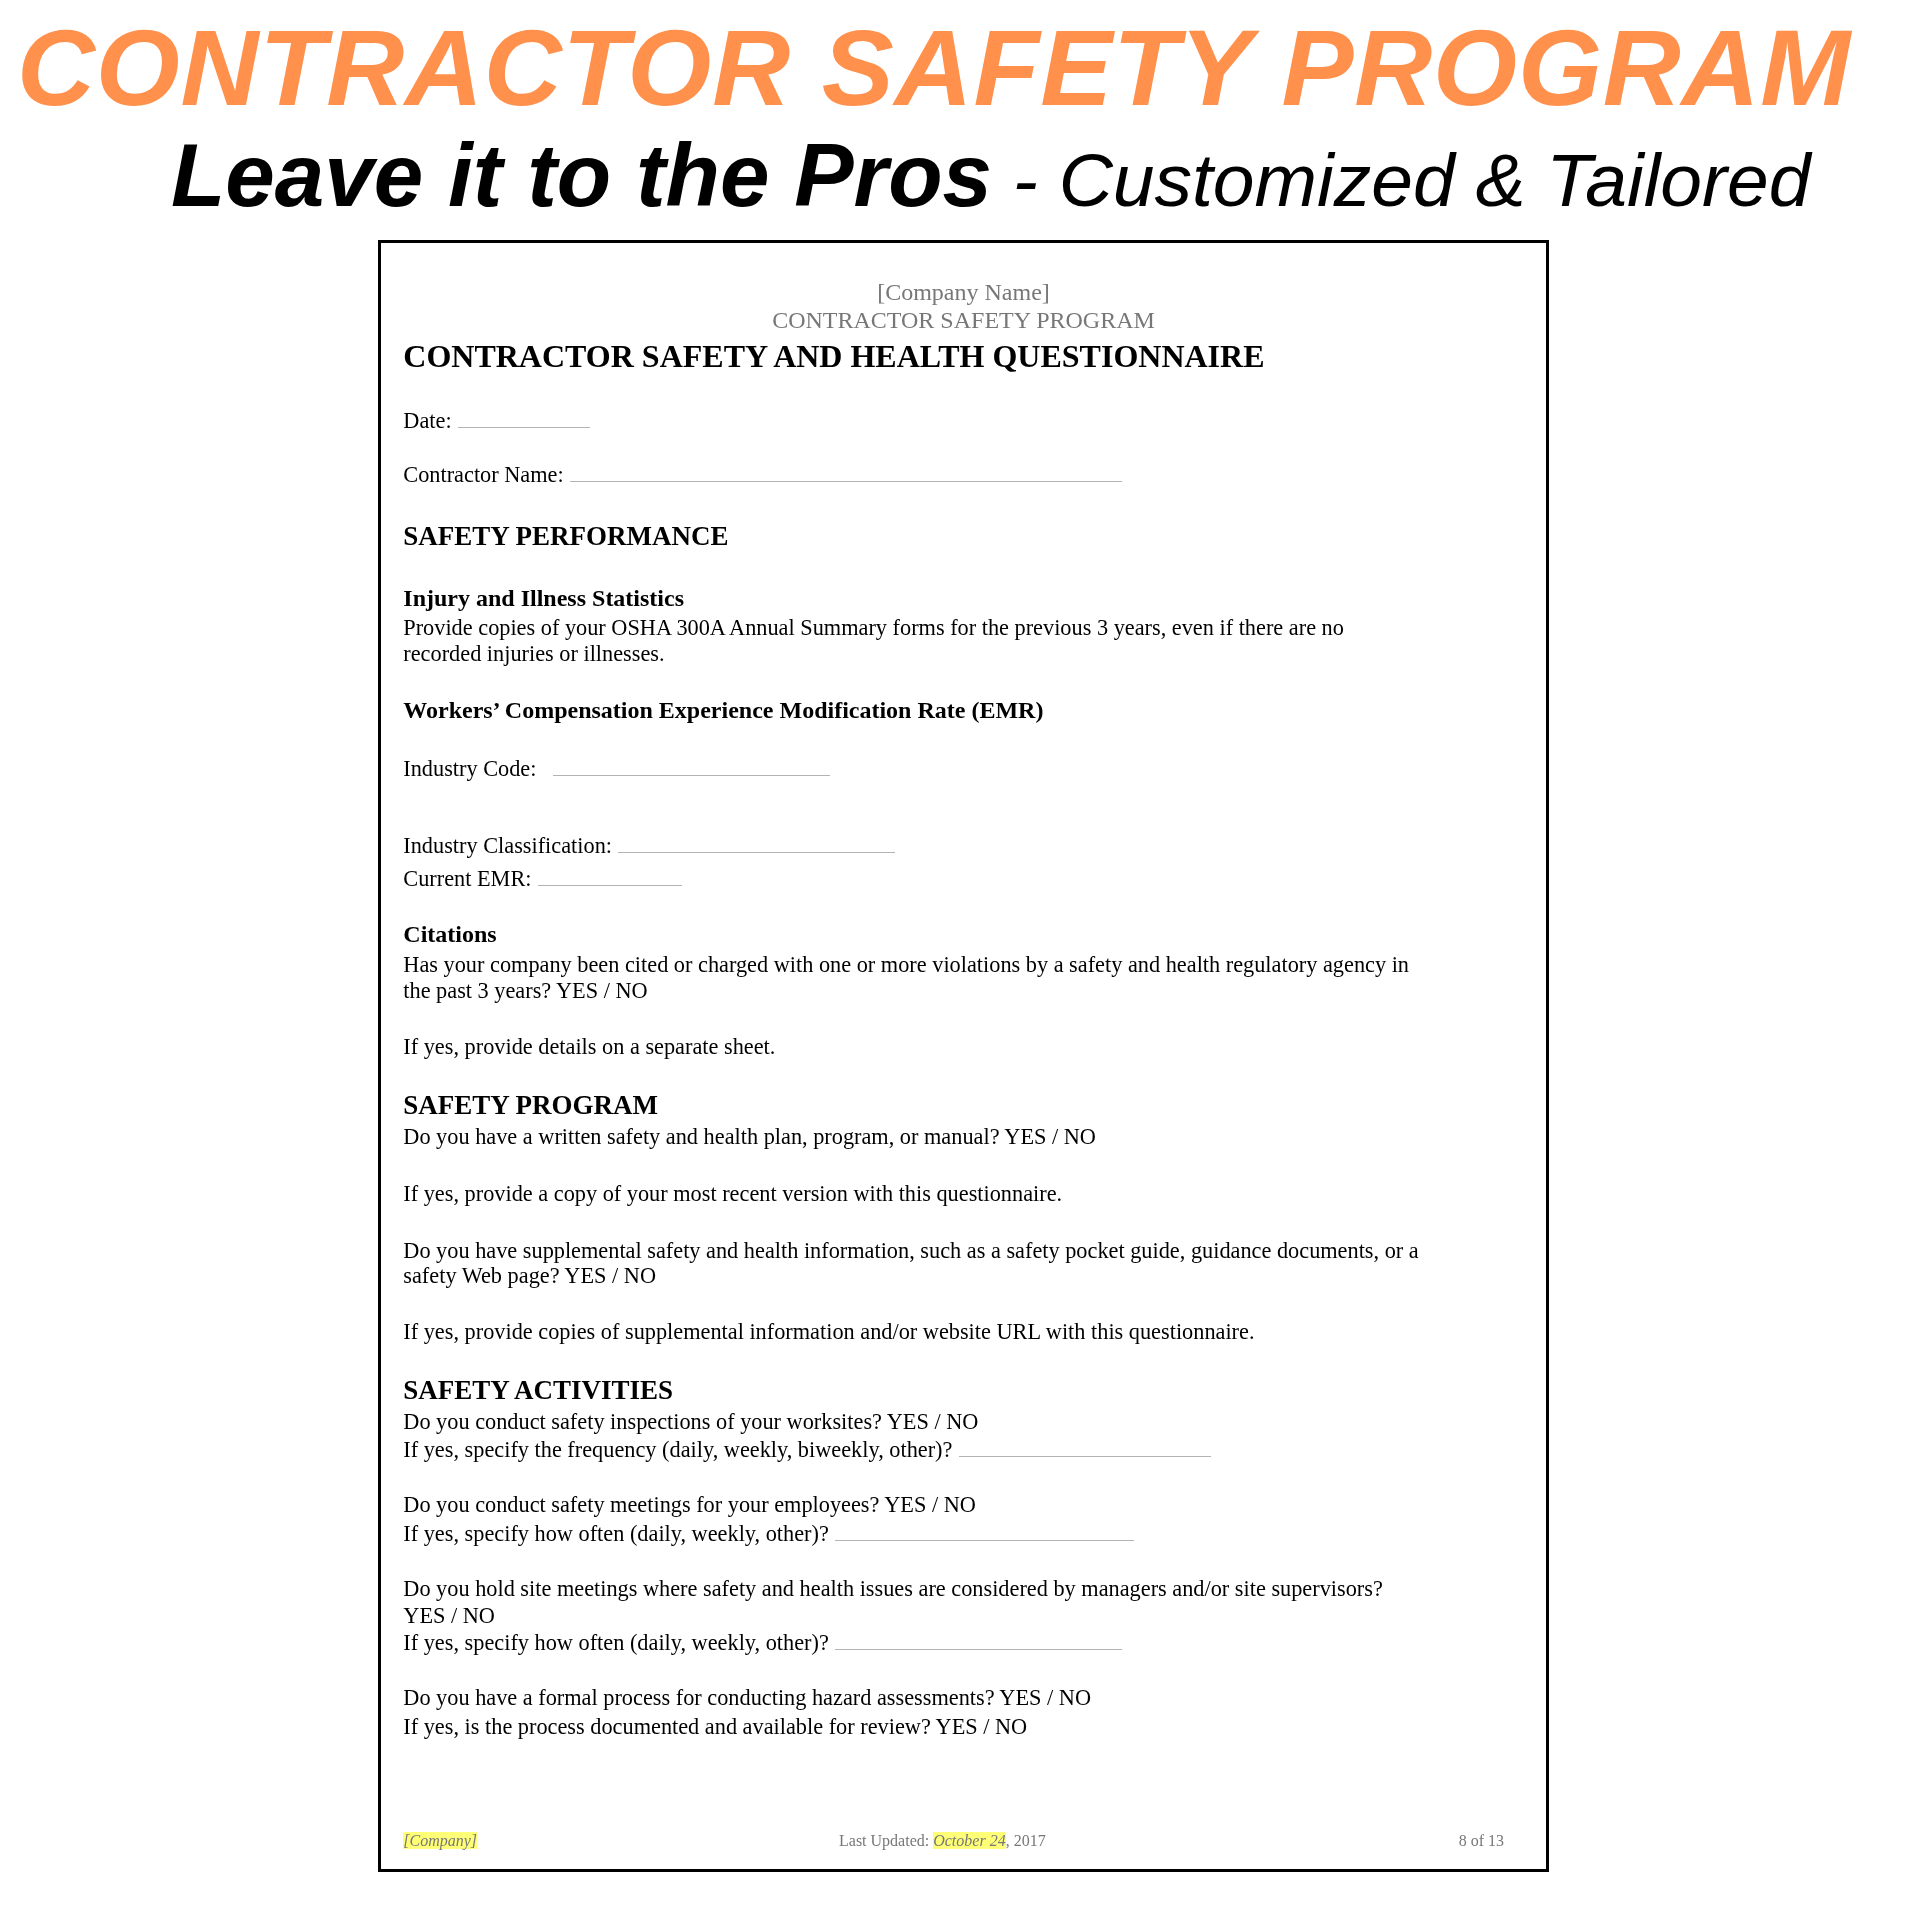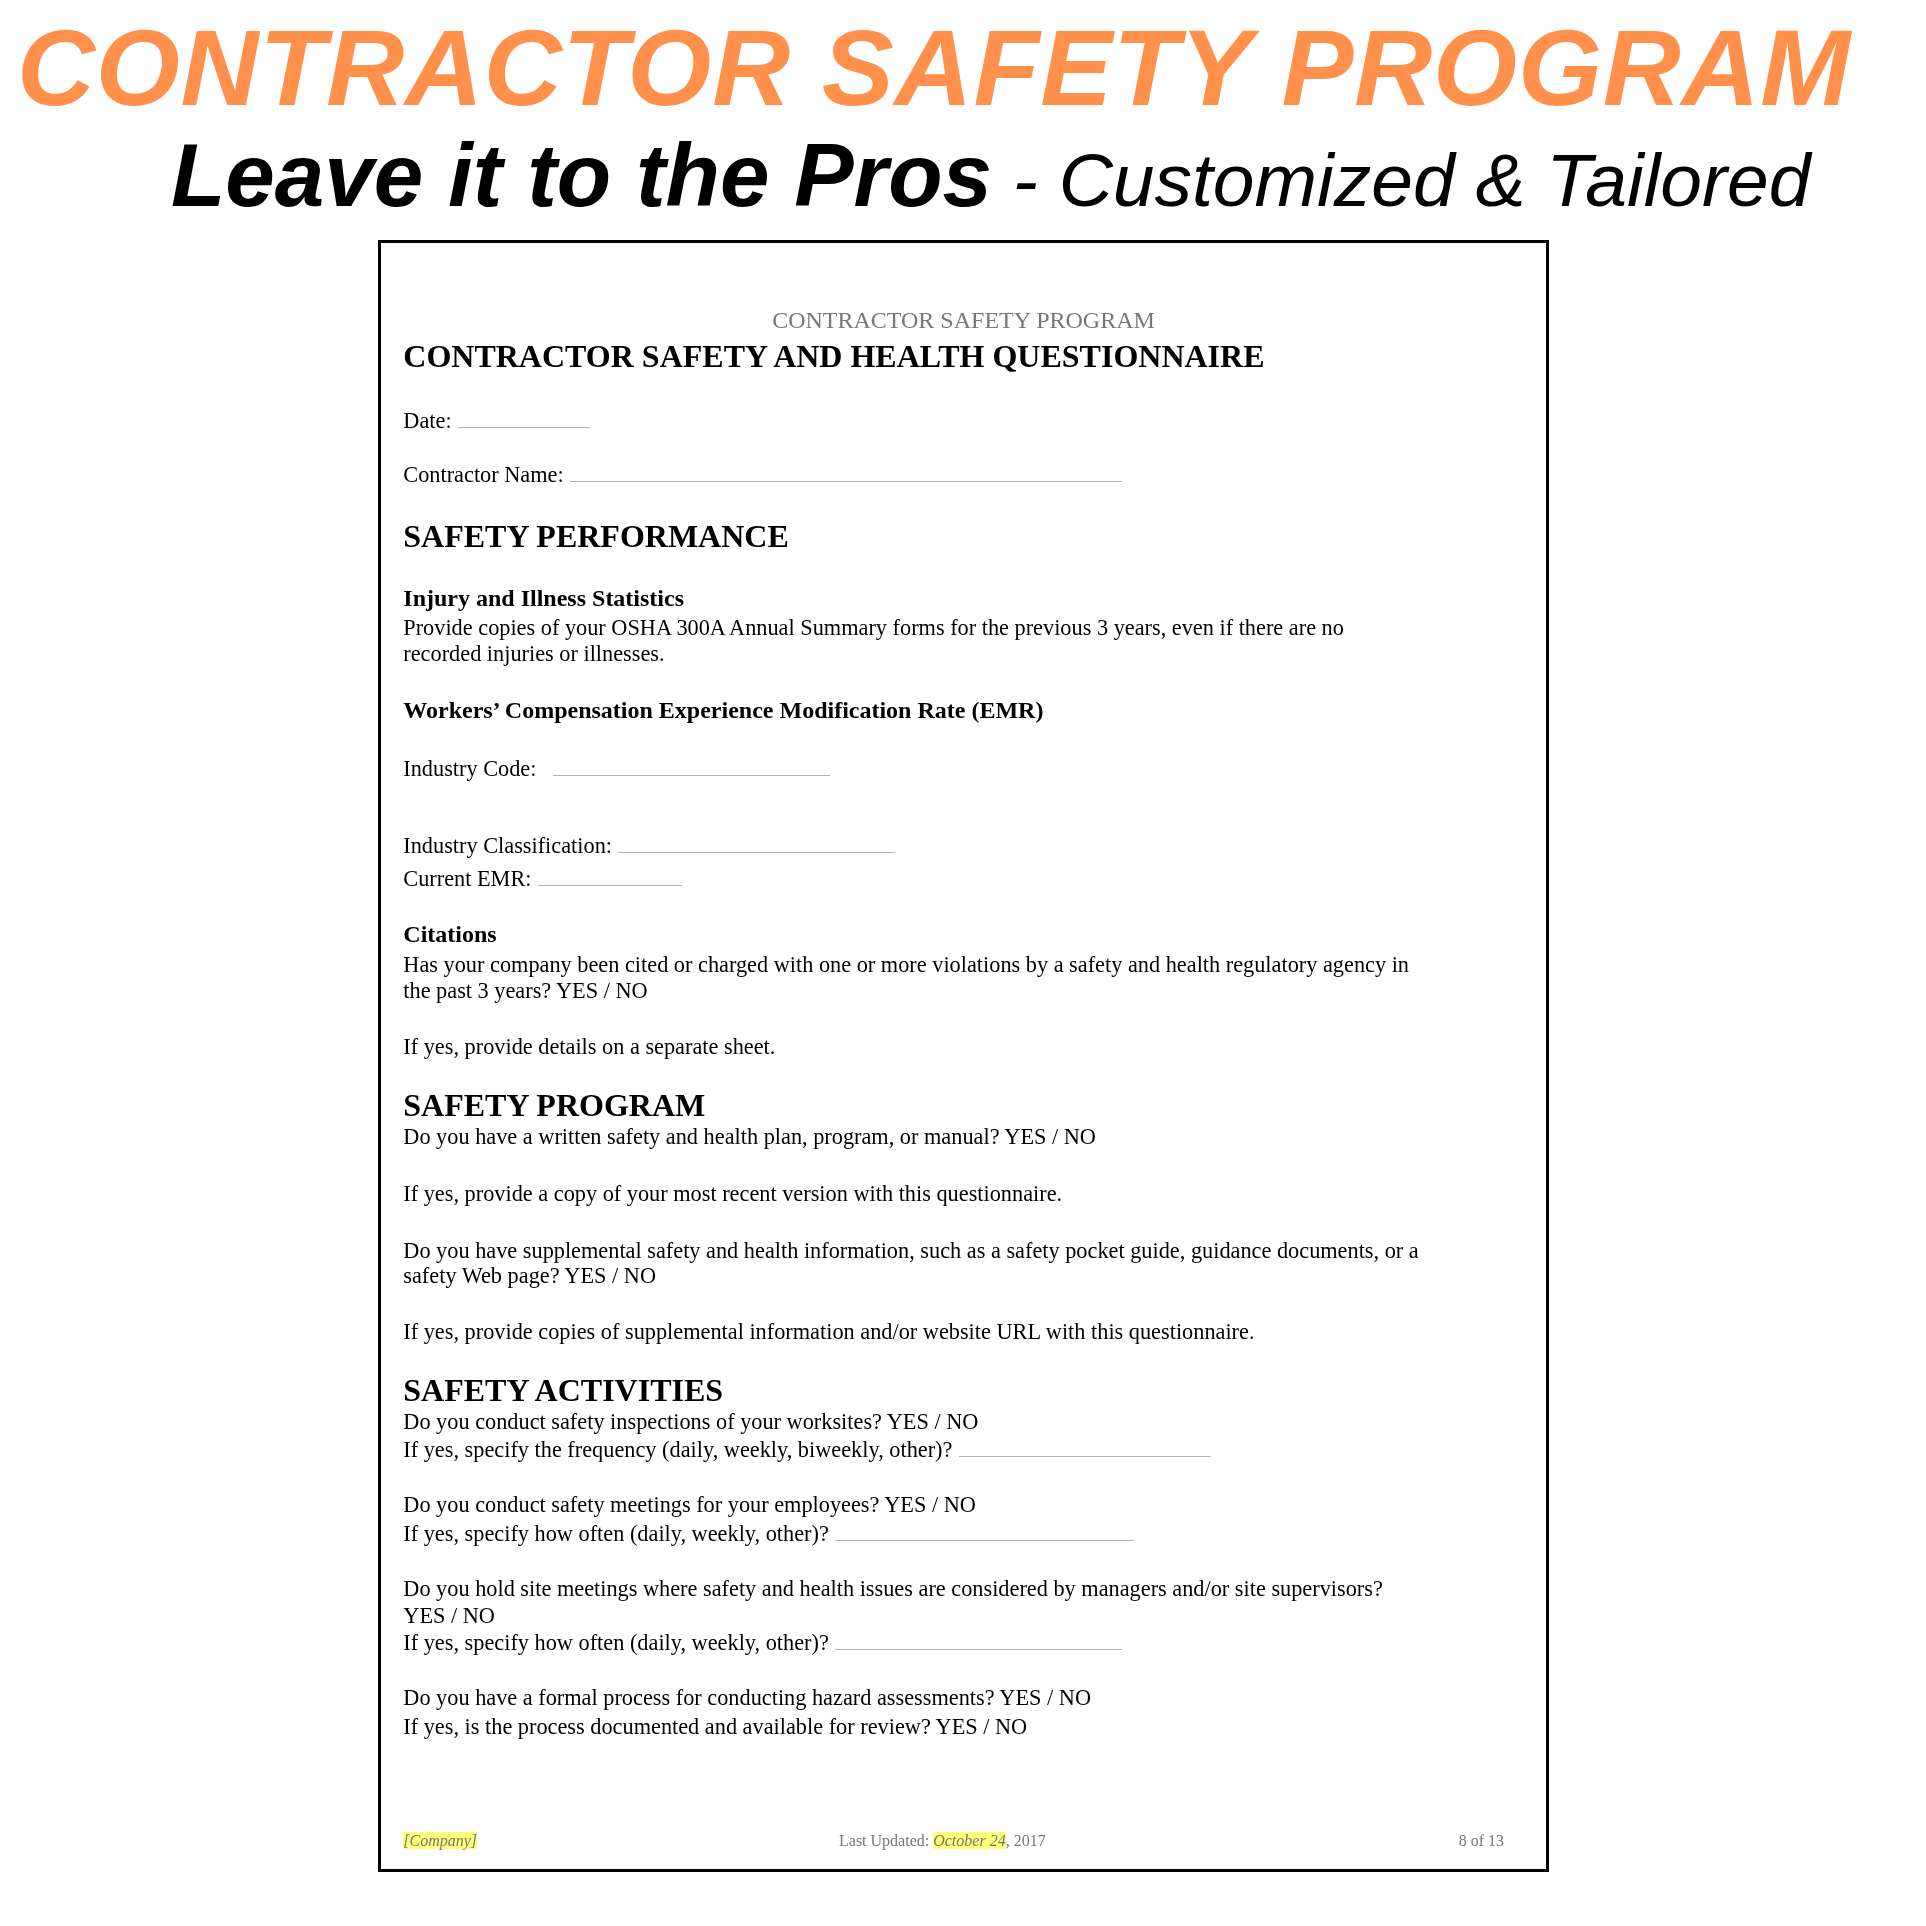--- a/index.html
+++ b/index.html
@@ -33,21 +33,21 @@
   .doc { font-family: "Liberation Serif", serif; color: #000; }
   .ln {
     position: absolute; left: 22.3px;
     white-space: nowrap;
     font-family: "Liberation Serif", serif;
     font-size: 22.3px; line-height: 26px;
   }
   .center { left: 0; width: 100%; text-align: center; }
   .hdr-gray { color: #777777; font-size: 24px; }
   .title { font-weight: bold; font-size: 32px; line-height: 35px; }
-  .h2 { font-weight: bold; font-size: 32px; line-height: 32px; }
+  .h2 { font-weight: bold; font-size: 27px; line-height: 32px; }
   .h3 { font-weight: bold; font-size: 24px; line-height: 28px; }
   .blank {
     display: inline-block; vertical-align: baseline;
     border-bottom: 1.5px solid #b3b3b3;
     height: 0.8px; margin-left: 6.2px;
   }
   .footer {
     position: absolute; top: 1588px;
     font-family: "Liberation Serif", serif;
     font-size: 16px; line-height: 20px; color: #777777;
@@ -59,20 +59,21 @@
 <body>
 
 <div class="headline" style="color:#FF914D">CONTRACTOR SAFETY PROGRAM</div>
 
 <div class="tagline">
   <span class="bold">Leave it to the Pros</span><span class="light" style="white-space:pre"> - </span><span class="light">Customized &amp; Tailored</span>
 </div>
 
 <div class="page doc">
 
+  <div class="ln center hdr-gray" style="top:36px">[Company Name]</div>
   <div class="ln center hdr-gray" style="top:64px">CONTRACTOR SAFETY PROGRAM</div>
 
   <div class="ln title" style="top:96px">CONTRACTOR SAFETY AND HEALTH QUESTIONNAIRE</div>
 
   <div class="ln" style="top:165px">
     <span>Date:</span><span class="blank" style="width:132px"></span>
   </div>
 
   <div class="ln" style="top:219px">
     <span>Contractor Name:</span><span class="blank" style="width:552px"></span>

